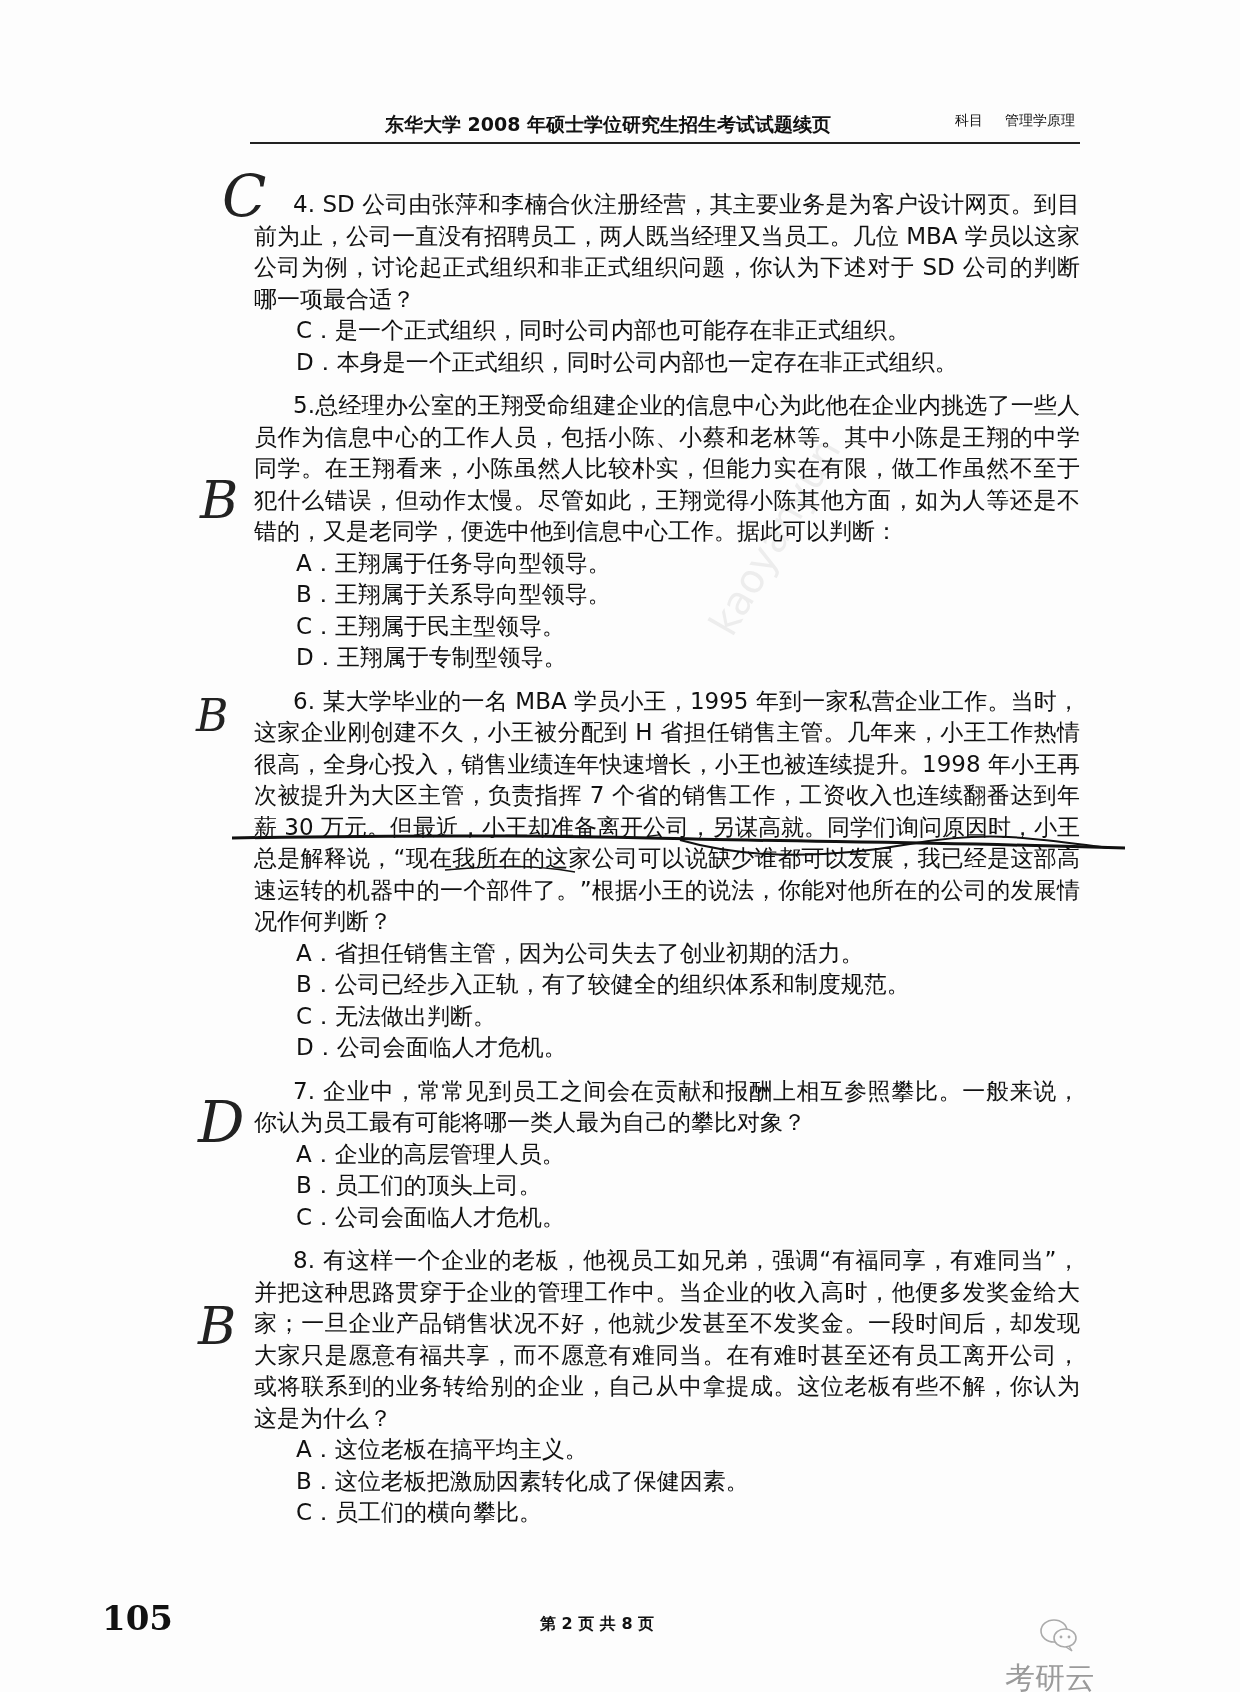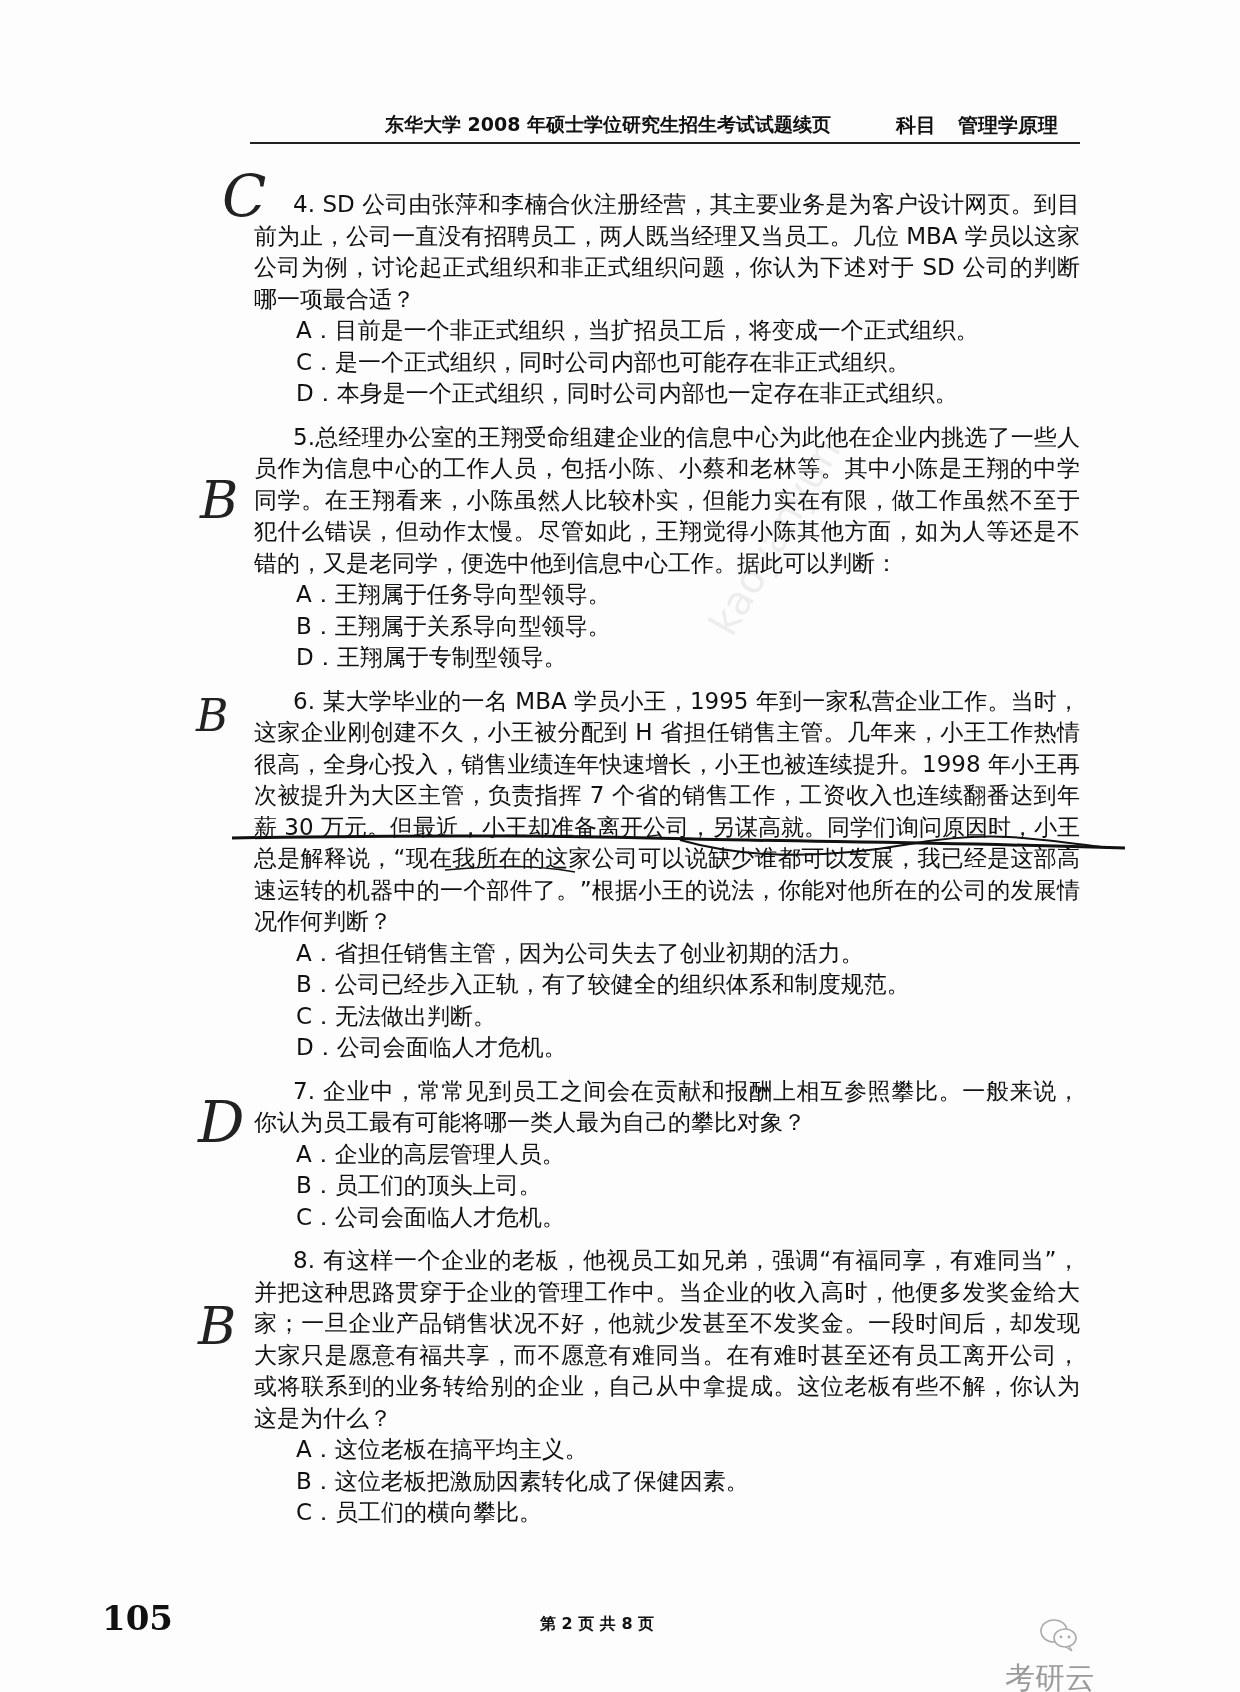--- a/index.html
+++ b/index.html
@@ -10,21 +10,21 @@
     }
     .page { position: absolute; left: 0; top: 0; width: 1112px; height: 1692px; }
     .header {
       position: absolute; left: 250px; top: 112px; width: 830px; height: 30px;
     }
     .header-title {
       position: absolute; left: 135px; top: 0; font-size: 19px; font-weight: bold; letter-spacing: 0;
       font-family: "DejaVu Sans", "Liberation Sans", sans-serif;
     }
     .header-subject {
-      position: absolute; right: 22px; top: 0; font-size: 20px; font-weight: bold;
+      position: absolute; right: 5px; top: 0; font-size: 14px; font-weight: normal;
       font-family: "DejaVu Sans", "Liberation Sans", sans-serif;
     }
     .header-subject .lbl { margin-right: 22px; }
     .header-rule {
       position: absolute; left: 250px; top: 142px; width: 830px; height: 2px; background: #222;
     }
     .content {
       position: absolute; left: 242px; top: 177px; width: 850px;
       font-size: 23px; line-height: 31.5px;
       font-family: "DejaVu Sans", "Liberation Sans", sans-serif;
@@ -69,29 +69,29 @@
     </span>
   </div>
   <div class="header-rule"></div>
 
   <div class="watermark">kaoyanyun</div>
 
   <div class="content">
 
     <div class="q">
       <p><span>4.</span> <span>SD 公司由张萍和李楠合伙注册经营，其主要业务是为客户设计网页。到目前为止，公司一直没有招聘员工，两人既当经理又当员工。几位 MBA 学员以这家公司为例，讨论起正式组织和非正式组织问题，你认为下述对于 SD 公司的判断哪一项最合适？</span></p>
-      <div class="opt">A．目前是一个非正式组织，当扩招员工后，将变成一个正式组织。</div>
       <div class="opt">C．是一个正式组织，同时公司内部也可能存在非正式组织。</div>
       <div class="opt">D．本身是一个正式组织，同时公司内部也一定存在非正式组织。</div>
     </div>
 
     <div class="q">
       <p><span>5.</span><span>总经理办公室的王翔受命组建企业的信息中心为此他在企业内挑选了一些人员作为信息中心的工作人员，包括小陈、小蔡和老林等。其中小陈是王翔的中学同学。在王翔看来，小陈虽然人比较朴实，但能力实在有限，做工作虽然不至于犯什么错误，但动作太慢。尽管如此，王翔觉得小陈其他方面，如为人等还是不错的，又是老同学，便选中他到信息中心工作。据此可以判断：</span></p>
       <div class="opt">A．王翔属于任务导向型领导。</div>
       <div class="opt">B．王翔属于关系导向型领导。</div>
+      <div class="opt">C．王翔属于民主型领导。</div>
       <div class="opt">D．王翔属于专制型领导。</div>
     </div>
 
     <div class="q">
       <p><span>6.</span> <span>某大学毕业的一名 MBA 学员小王，1995 年到一家私营企业工作。当时，这家企业刚创建不久，小王被分配到 H 省担任销售主管。几年来，小王工作热情很高，全身心投入，销售业绩连年快速增长，小王也被连续提升。1998 年小王再次被提升为大区主管，负责指挥 7 个省的销售工作，工资收入也连续翻番达到年薪 30 万元。但最近，小王却准备离开公司，另谋高就。同学们询问原因时，小王总是解释说，“现在我所在的这家公司可以说缺少谁都可以发展，我已经是这部高速运转的机器中的一个部件了。”根据小王的说法，你能对他所在的公司的发展情况作何判断？</span></p>
       <div class="opt">A．省担任销售主管，因为公司失去了创业初期的活力。</div>
       <div class="opt">B．公司已经步入正轨，有了较健全的组织体系和制度规范。</div>
       <div class="opt">C．无法做出判断。</div>
       <div class="opt">D．公司会面临人才危机。</div>
     </div>

